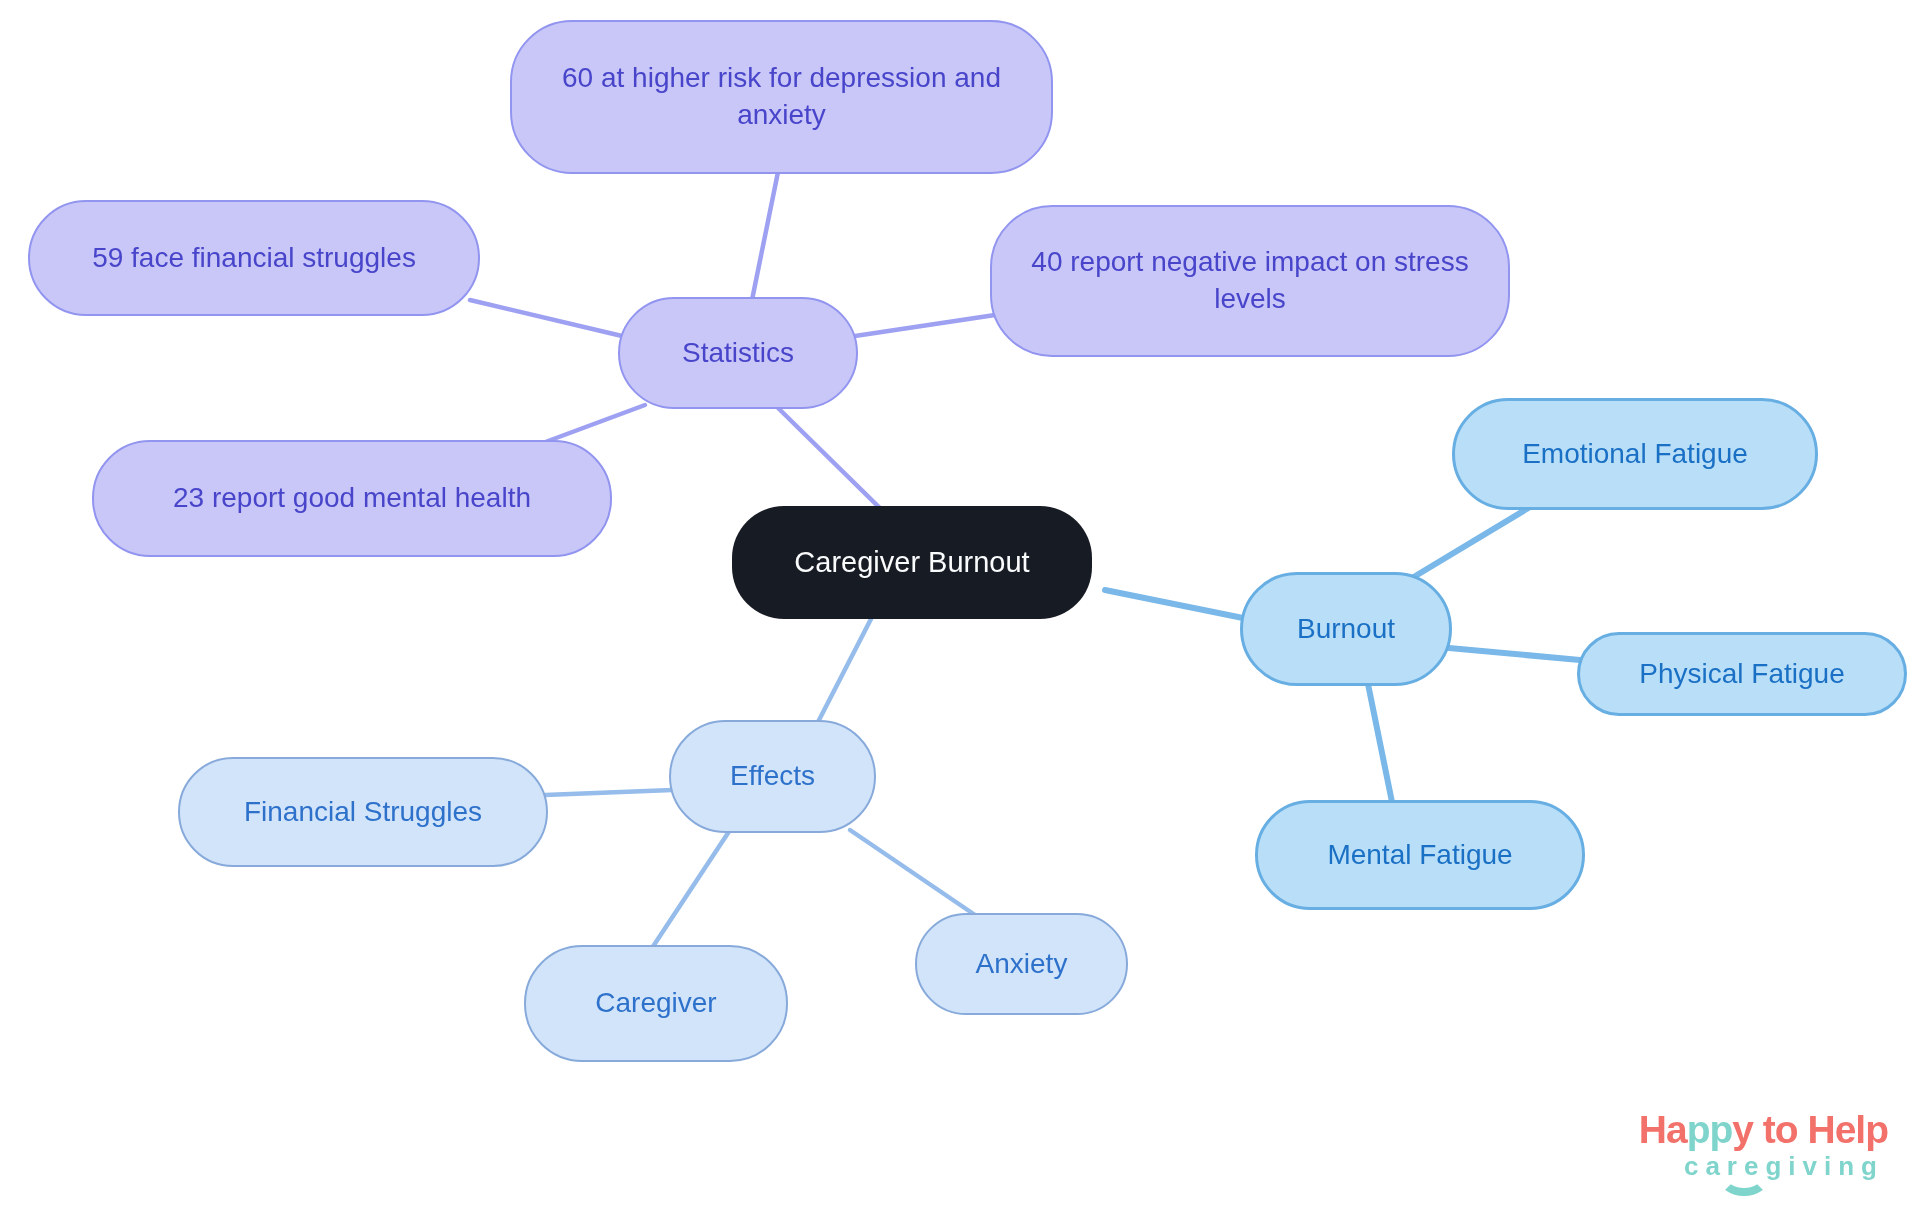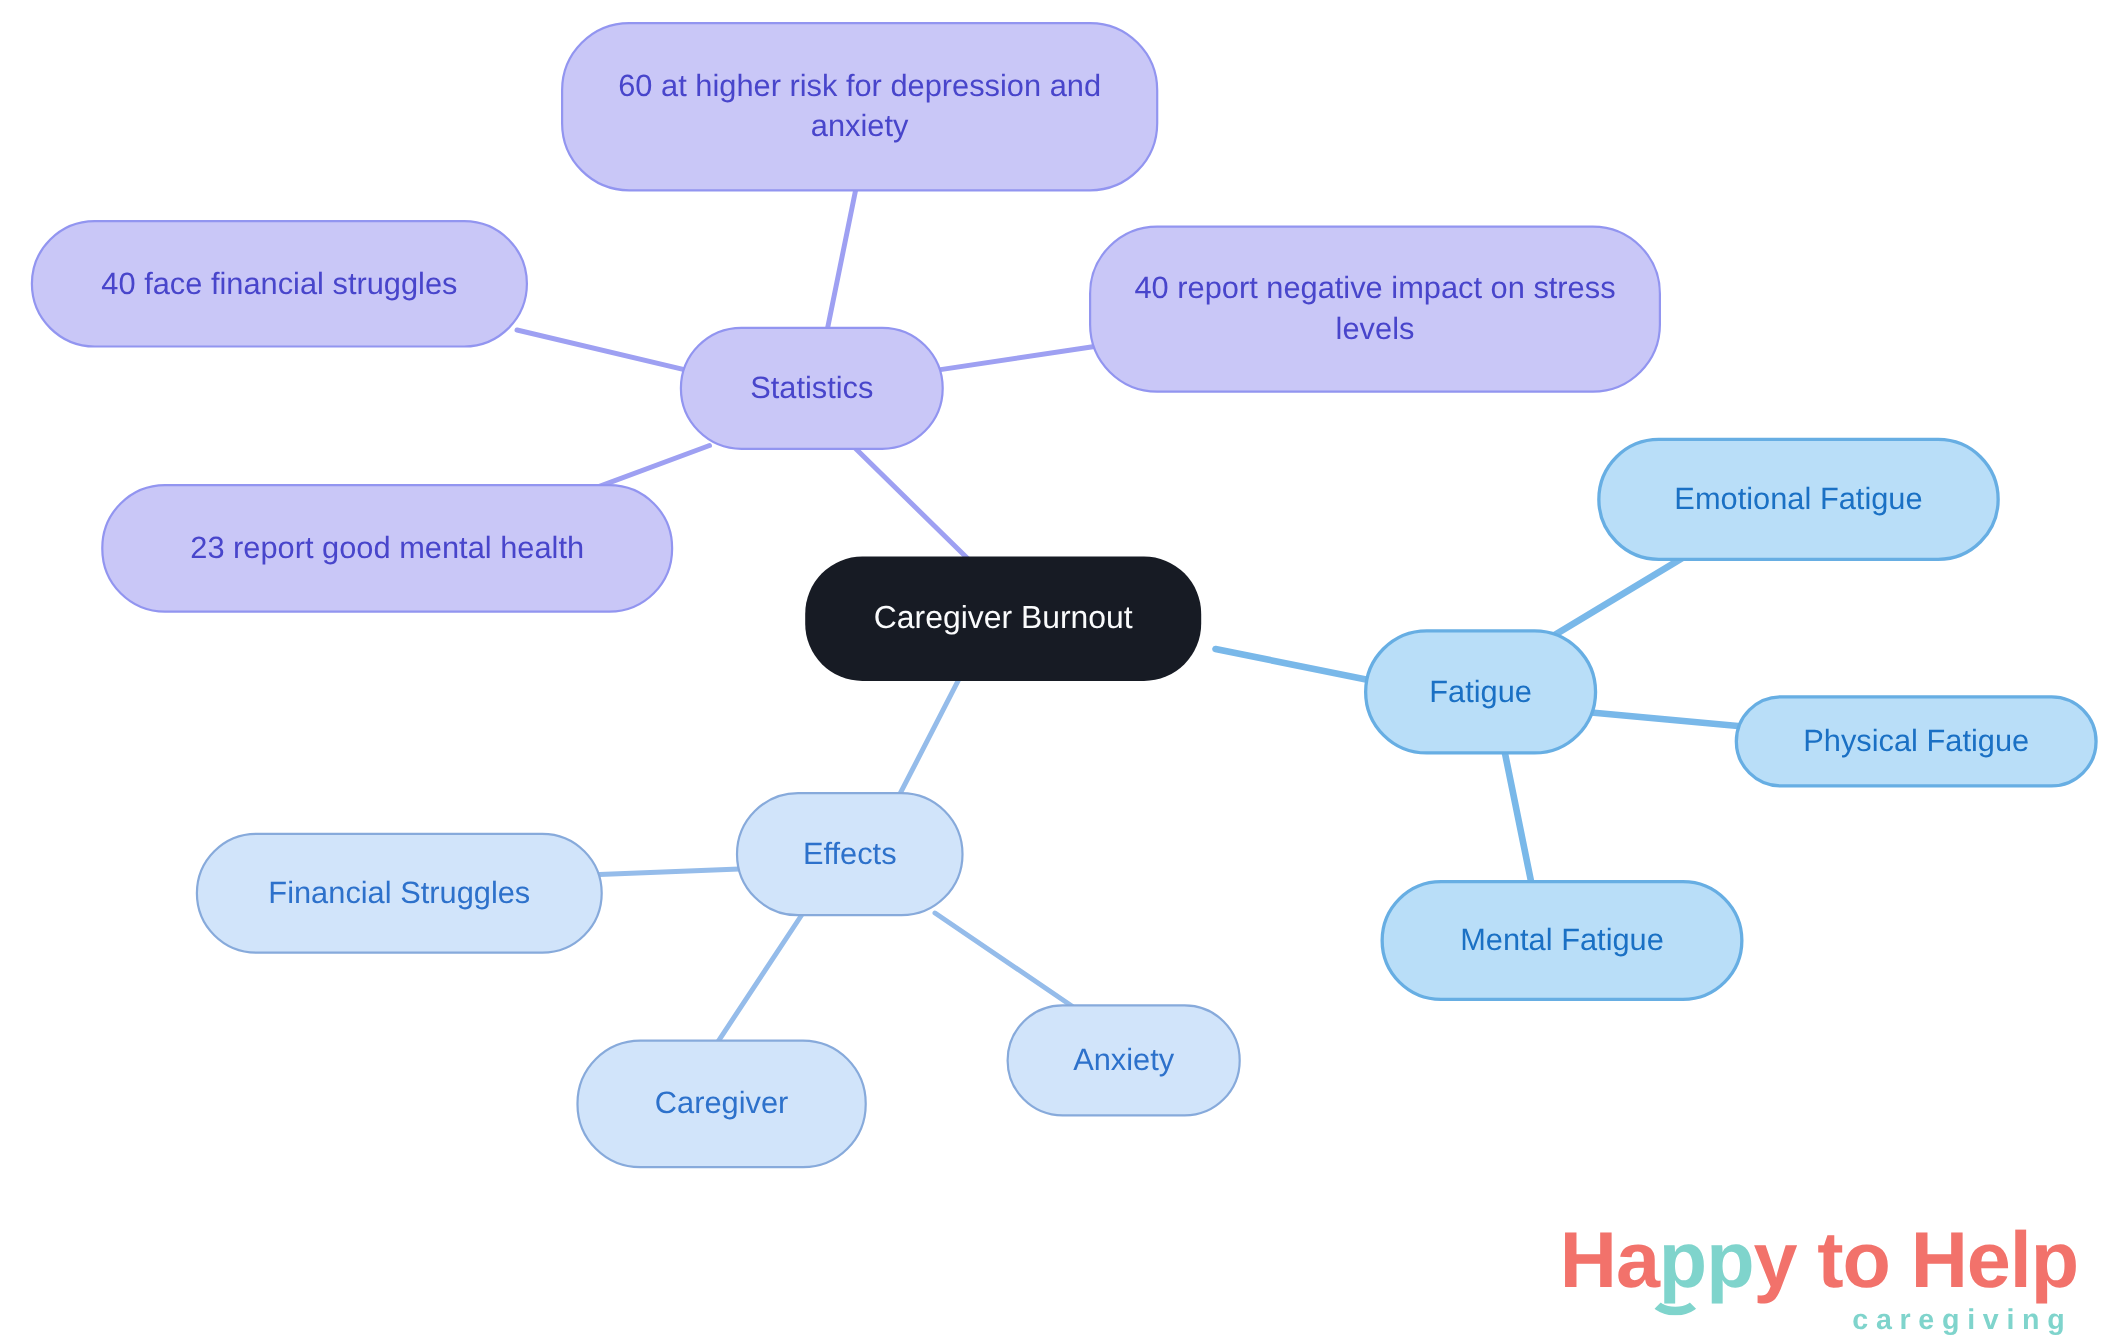--- a/index.html
+++ b/index.html
@@ -31,21 +31,21 @@
   #nd-emotional{left:1452px;top:398px;width:366px;height:112px;}
   #nd-physical{left:1577px;top:632px;width:330px;height:84px;}
   #nd-mental{left:1255px;top:800px;width:330px;height:110px;}
   #nd-effects{left:669px;top:720px;width:207px;height:113px;}
   #nd-fin{left:178px;top:757px;width:370px;height:110px;}
   #nd-depr{left:524px;top:945px;width:264px;height:117px;}
   #nd-anx{left:915px;top:913px;width:213px;height:102px;}
 
   
   .logo{position:absolute;left:1418px;top:1110px;width:470px;text-align:right;}
-  .logo-row{position:relative;display:inline-block;font-weight:bold;font-size:72px;
+  .logo-row{position:relative;display:inline-block;font-weight:bold;font-size:39px;
             line-height:1.02;color:var(--logo-coral);white-space:nowrap;letter-spacing:-1px;}
   .logo-teal{color:var(--logo-teal);}
   .smile{position:absolute;left:80px;top:50px;width:34px;height:20px;
          border:8px solid transparent;border-bottom-color:var(--logo-teal);
          border-radius:50%;}
   .logo-sub{margin-top:1px;font-size:26px;font-weight:600;letter-spacing:7px;
             color:var(--logo-teal);padding-right:4px;}
 </style>
 </head>
 <body>
@@ -65,25 +65,25 @@
     <line class="c-effects" x1="872" y1="617" x2="818" y2="722"></line>
     <line class="c-effects" x1="672" y1="790" x2="545" y2="795"></line>
     <line class="c-effects" x1="730" y1="830" x2="652" y2="948"></line>
     <line class="c-effects" x1="850" y1="830" x2="975" y2="915"></line>
   </svg>
 
   <div class="node n-center" id="nd-center">Caregiver Burnout</div>
 
   <div class="node n-stat" id="nd-statistics">Statistics</div>
   <div class="node n-stat" id="nd-stat60">60 at higher risk for depression and anxiety</div>
-  <div class="node n-stat" id="nd-stat71">40 face financial struggles</div>
+  <div class="node n-stat" id="nd-stat71">59 face financial struggles</div>
   <div class="node n-stat" id="nd-stat40">40 report negative impact on stress levels</div>
   <div class="node n-stat" id="nd-stat23">23 report good mental health</div>
 
-  <div class="node n-causes" id="nd-causes">Fatigue</div>
+  <div class="node n-causes" id="nd-causes">Burnout</div>
   <div class="node n-causes" id="nd-emotional">Emotional Fatigue</div>
   <div class="node n-causes" id="nd-physical">Physical Fatigue</div>
   <div class="node n-causes" id="nd-mental">Mental Fatigue</div>
 
   <div class="node n-effects" id="nd-effects">Effects</div>
   <div class="node n-effects" id="nd-fin">Financial Struggles</div>
   <div class="node n-effects" id="nd-depr">Caregiver</div>
   <div class="node n-effects" id="nd-anx">Anxiety</div>
 
   <div class="logo">

